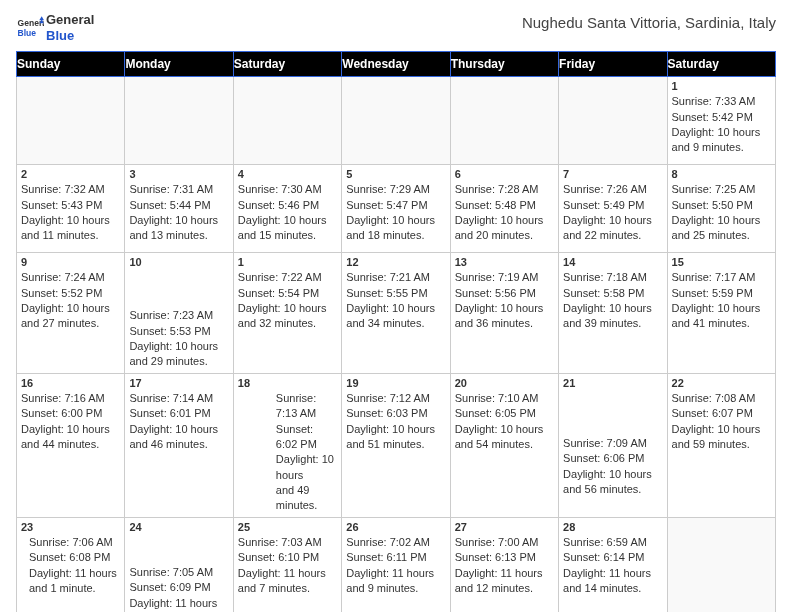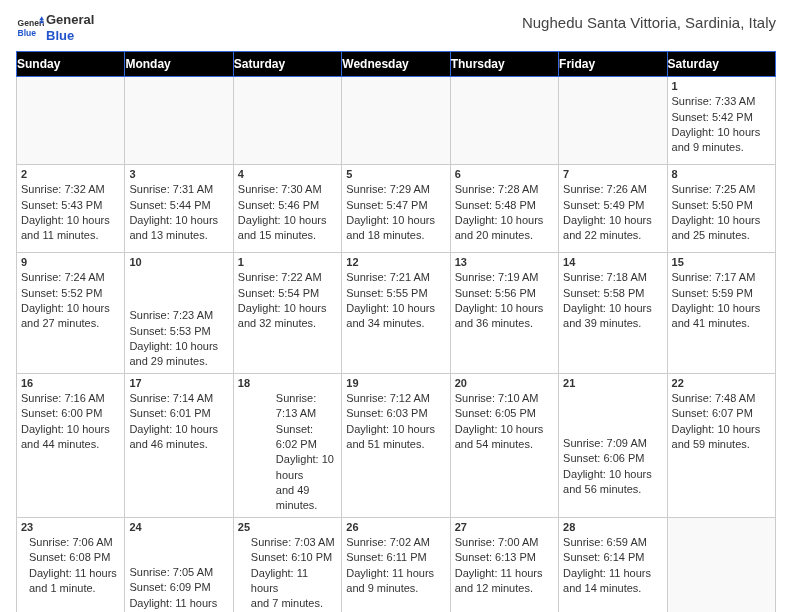--- a/index.html
+++ b/index.html
@@ -284,21 +284,21 @@
           </td>
           <td>
             <span class="day-num">21</span>
             <div class="day-info" style="white-space: pre-line; margin-top: 47px;">Sunrise: 7:09 AM
 Sunset: 6:06 PM
 Daylight: 10 hours
 and 56 minutes.</div>
           </td>
           <td>
             <span class="day-num">22</span>
-            <div class="day-info" style="white-space: pre-line;">Sunrise: 7:48 AM
+            <div class="day-info" style="white-space: pre-line;">Sunrise: 7:08 AM
 Sunset: 6:07 PM
 Daylight: 10 hours
 and 59 minutes.</div>
           </td>
         </tr>
         <tr>
           <td>
             <span class="day-num">23</span>
             <div class="day-info" style="white-space: pre-line; margin-left: 8px;">Sunrise: 7:06 AM
 Sunset: 6:08 PM
@@ -307,21 +307,21 @@
           </td>
           <td>
             <span class="day-num">24</span>
             <div class="day-info" style="white-space: pre-line; margin-top: 32px;">Sunrise: 7:05 AM
 Sunset: 6:09 PM
 Daylight: 11 hours
 and 4 minutes.</div>
           </td>
           <td>
             <span class="day-num">25</span>
-            <div class="day-info" style="white-space: pre-line; margin-left: 13px;">Sunrise: 7:03 AM
+            <div class="day-info" style="white-space: pre-line;">Sunrise: 7:03 AM
 Sunset: 6:10 PM
 Daylight: 11 hours
 and 7 minutes.</div>
           </td>
           <td>
             <span class="day-num">26</span>
             <div class="day-info" style="white-space: pre-line;">Sunrise: 7:02 AM
 Sunset: 6:11 PM
 Daylight: 11 hours
 and 9 minutes.</div>

